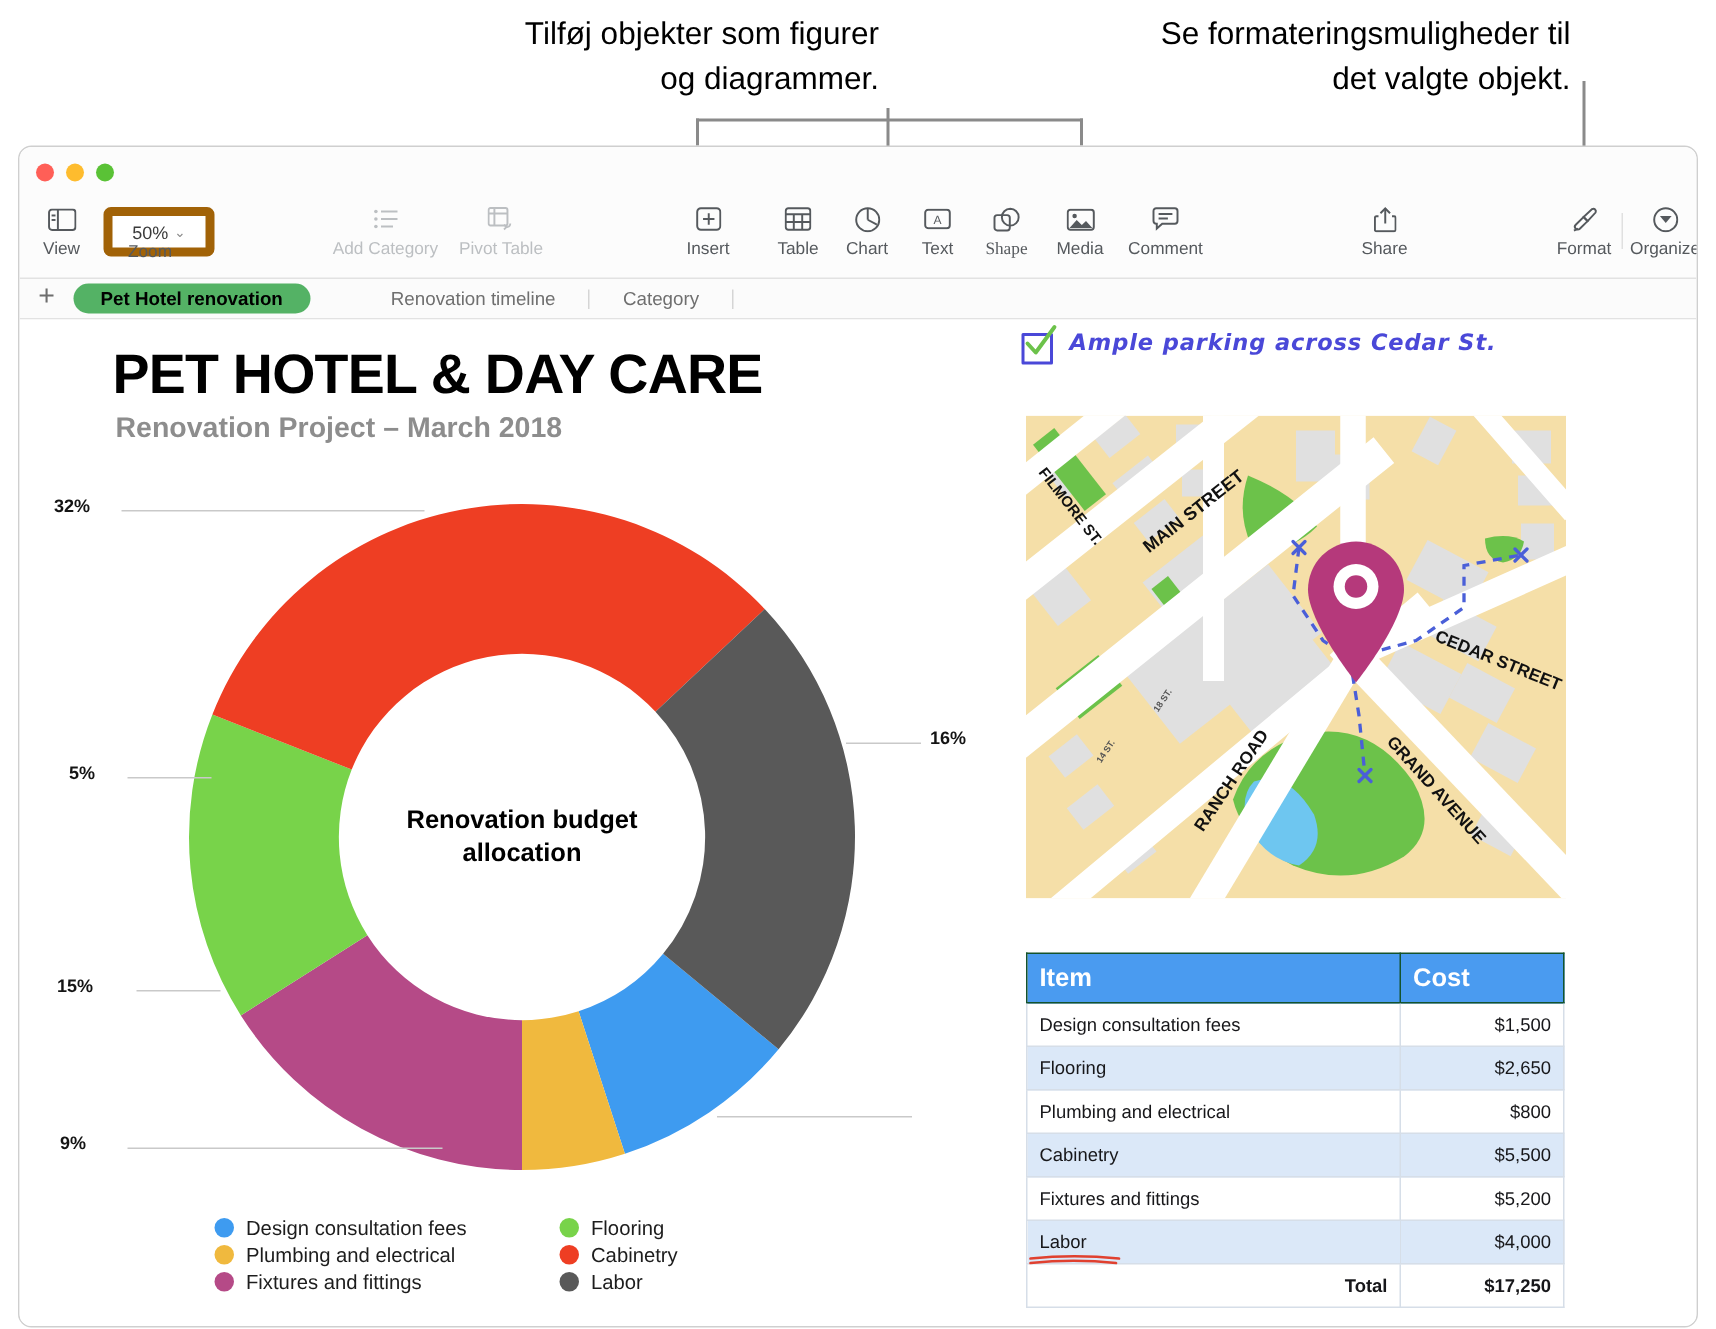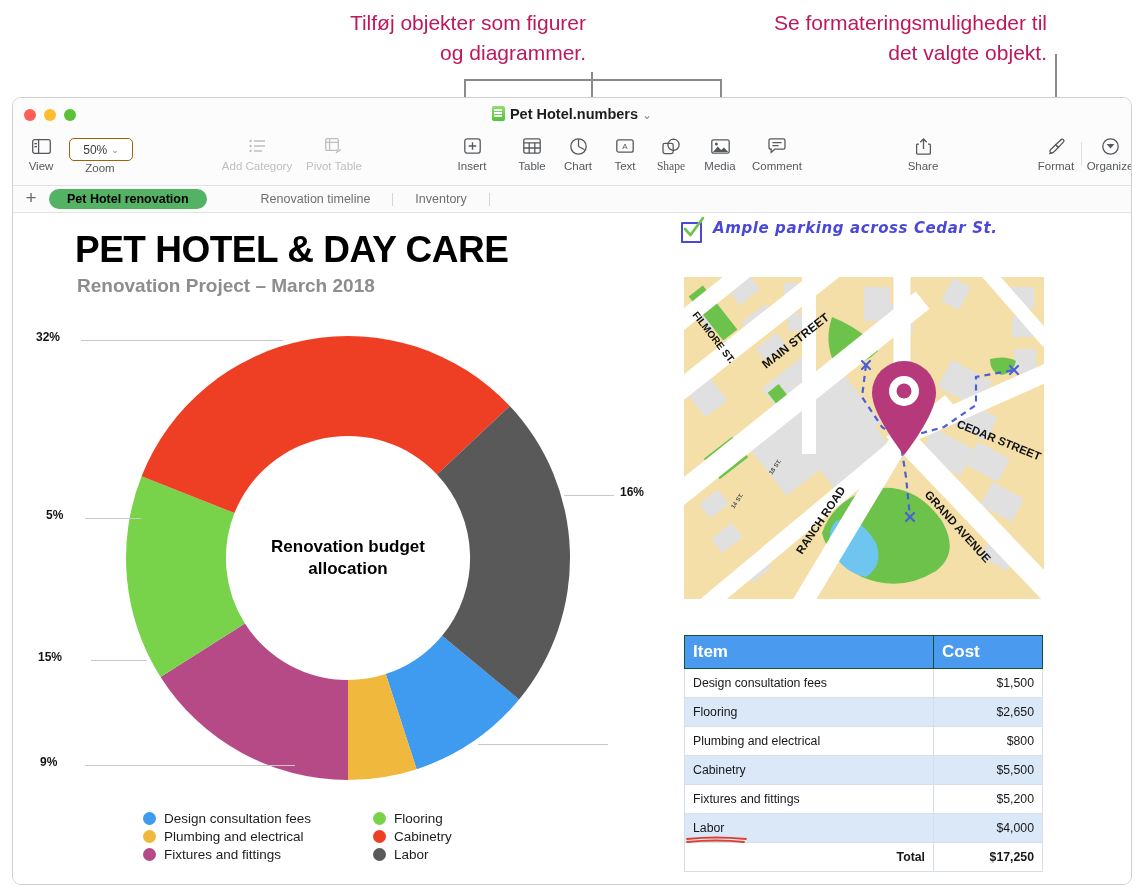--- a/index.html
+++ b/index.html
@@ -8,21 +8,21 @@
     background: #ffffff;
     font-family: "Liberation Sans", sans-serif;
     overflow: hidden;
   }
   #root { position: relative; width: 1144px; height: 886px; }
 
   
   .callout-text {
     position: absolute;
     font-size: 21px;
-    color: #be185d;
+    color: #000000;
     line-height: 1.42;
     text-align: right;
     white-space: pre-line;
   }
   .leader { position: absolute; background: #8a8a8a; }
 
   
   #window {
     position: absolute;
     left: 12px; top: 97px;
@@ -77,21 +77,21 @@
     height: 24px; display: flex; align-items: center; justify-content: center;
   }
   .tb-item .lbl { font-size: 11.5px; margin-top: 2px; white-space: nowrap; }
   .tb-item.dim { color: #bcbfc2; }
   .tb-item.dim svg { stroke: #bcbfc2; }
   .tb-item svg { stroke: #55595d; fill: none; stroke-width: 1.3; }
 
   #zoom-ctl {
     position: absolute; left: 56px; top: 6px;
     width: 62px; height: 21px;
-    border: 1px solid #a16207; border-radius: 5px;
+    border: 6px solid #a16207; border-radius: 5px;
     background: #fff;
     display: flex; align-items: center; justify-content: center;
     font-size: 12px; color: #3a3a3a;
   }
   #zoom-ctl .chev { font-size: 9px; color: #8a8a8a; margin-left: 4px; }
   #zoom-lbl {
     position: absolute; left: 56px; top: 30px; width: 62px;
     text-align: center; font-size: 11.5px; color: #55595d;
   }
   .tb-sep {
@@ -214,23 +214,20 @@
   <div class="leader" style="left:720px; top:79px; width:2px; height:18px;"></div>
 
   <div class="leader" style="left:1055px; top:54px; width:2px; height:79px;"></div>
 
   <div id="window">
 
     <div id="titlebar">
       <div class="traffic tl-red"></div>
       <div class="traffic tl-yellow"></div>
       <div class="traffic tl-green"></div>
-      <div id="doc-title">
-        <span class="numbers-icon"></span><span>Pet Hotel.numbers</span><span class="chev">⌄</span>
-      </div>
     </div>
 
     <div id="toolbar">
 
       <div class="tb-item" style="left:28px;">
         <span class="glyph">
           <svg width="19" height="15" viewBox="0 0 19 15">
               <rect x="0.7" y="0.7" width="17.6" height="13.6" rx="2"></rect>
               <line x1="6.6" y1="0.7" x2="6.6" y2="14.3"></line>
               <rect x="2.4" y="4" width="2.6" height="1.3" fill="#55595d" stroke="none"></rect>
@@ -384,21 +381,21 @@
         <span class="lbl">Organize</span>
       </div>
     </div>
 
     <div id="sheetbar">
       <div id="add-sheet">+</div>
       <div class="sheet-tab active">Pet Hotel renovation</div>
       <div style="width:36px;"></div>
       <div class="sheet-tab">Renovation timeline</div>
       <div class="sheet-div"></div>
-      <div class="sheet-tab">Inventory</div>
+      <div class="sheet-tab">Category</div>
       <div class="sheet-div"></div>
     </div>
 
     <div id="canvas">
 
       <div id="doc-heading">PET HOTEL &amp; DAY CARE</div>
       <div id="doc-subheading">Renovation Project – March 2018</div>
 
       <div id="chart-wrap">
         <svg id="donut-svg" width="470" height="470" viewBox="0 0 470 470">

